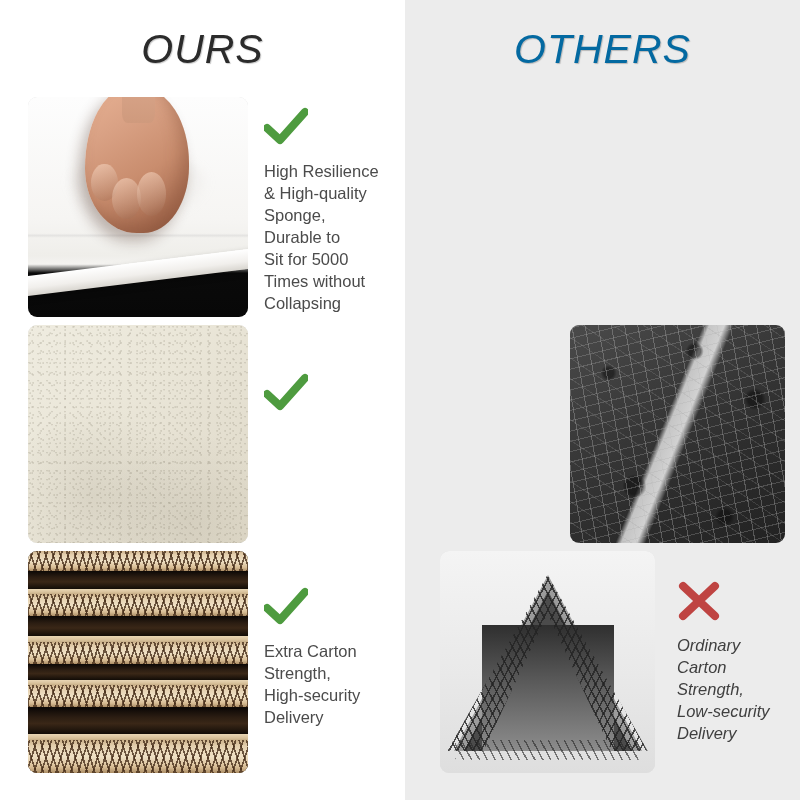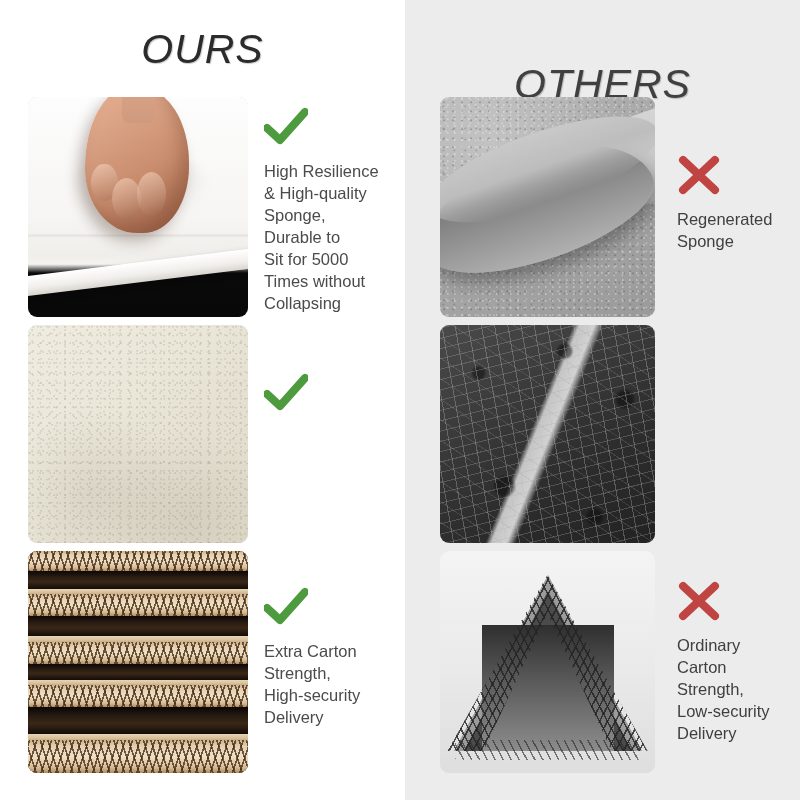--- a/index.html
+++ b/index.html
@@ -42,29 +42,29 @@
     width: 100%;
     text-align: center;
     font-size: 41px;
     font-weight: normal;
     font-style: italic;
     letter-spacing: 1px;
     color: #2b2b2b;
     text-shadow: 1px 1px 1px rgba(0,0,0,0.22);
   }
   .panel-others .col-title {
-    color: #404040;
-    margin-top: 35px;
+    color: #0369a1;
   }
 
   
   .row {
     position: absolute;
     display: flex;
     align-items: flex-start;
+    justify-content: flex-end;
   }
   .row-ours   { left: 28px; width: 360px; }
   .row-others { left: 440px; width: 345px; }
 
   .row-1 { top: 97px;  height: 220px; }
   .row-2 { top: 325px; height: 218px; }
   .row-3 { top: 551px; height: 222px; }
 
   
   .thumb {
@@ -344,21 +344,21 @@
   }
   .row-others .caption { color: #3f3f3f; }
   .row-others .txt { padding-left: 22px; }
 
   
   .row-1 .txt { padding-top: 10px; }
   .row-2 .txt { padding-top: 48px; }
   .row-3 .txt { padding-top: 36px; }
   .row-others.row-1 .txt { padding-top: 58px; }
   .row-others.row-2 .txt { padding-top: 38px; }
-  .row-others.row-3 .txt { padding-top: 30px; }
+  .row-others.row-3 .txt { padding-top: 30px; font-style: italic; }
 </style>
 </head>
 <body>
 
 <div id="page">
 
   <div class="panel panel-ours">
     <div class="col-title">OURS</div>
   </div>
 
@@ -428,37 +428,20 @@
       <svg class="mark" viewBox="0 0 44 40">
         <path d="M3 21 L16 33 L41 5" fill="none" stroke="#4e9b3f" stroke-width="8" stroke-linecap="round" stroke-linejoin="round"></path>
       </svg>
       <div class="caption">Extra Carton
 Strength,
 High-security
 Delivery</div>
     </div>
   </div>
 
-  <div class="row row-others row-1">
-    <div class="thumb thumb-others">
-      <div class="thumb-inner img-sponge-gray">
-        <div class="sponge-noise"></div>
-        <div class="sponge-slab"></div>
-        <div class="sponge-lens"></div>
-        <div class="sponge-lip"></div>
-      </div>
-    </div>
-    <div class="txt">
-      <svg class="mark" viewBox="0 0 44 40">
-        <path d="M6 5 L38 35 M38 5 L6 35" fill="none" stroke="#bf4442" stroke-width="8" stroke-linecap="round"></path>
-      </svg>
-      <div class="caption">Regenerated
-Sponge</div>
-    </div>
-  </div>
 
   <div class="row row-others row-2">
     <div class="thumb thumb-others">
       <div class="thumb-inner img-fabric-crack">
         <div class="crack-blobs"></div>
         <div class="crack-cells"></div>
       </div>
     </div>
   </div>
 

